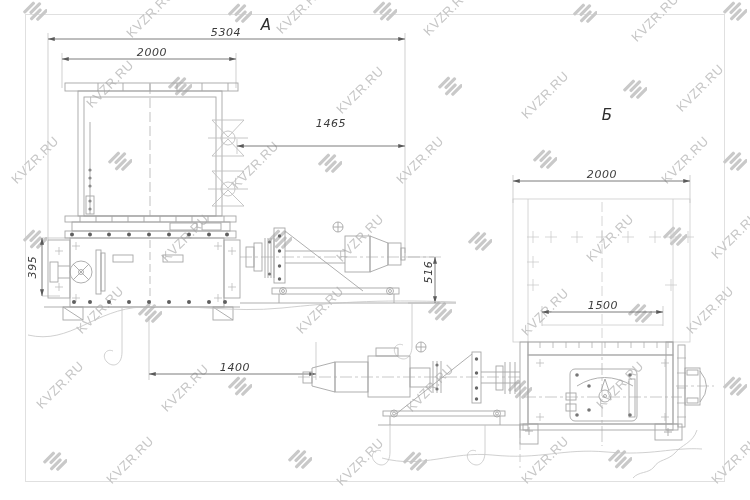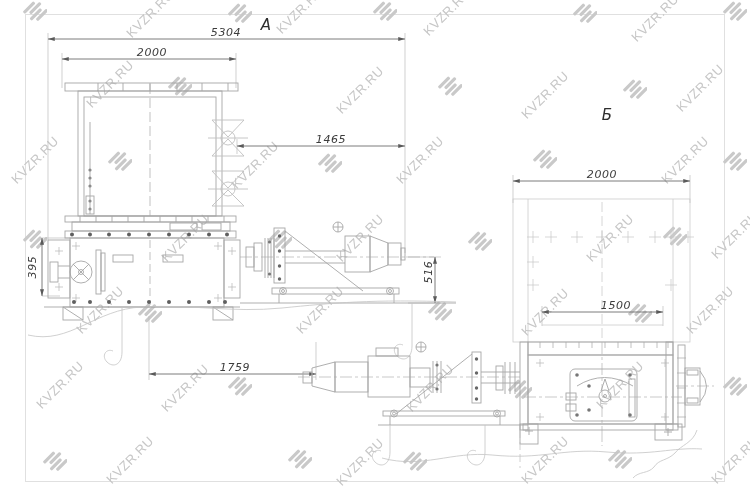--- a/index.html
+++ b/index.html
@@ -494,22 +494,22 @@
       <path d="M390,425 L390,452 C390,465 381,468 375,462 C369,456 374,448 381,451"></path>
       <path d="M485,425 L485,452 C485,465 476,468 470,462 C464,456 469,448 476,451"></path>
       <path d="M697,430 C693,443 681,445 675,453 C667,461 659,459 654,467 C648,474 639,471 633,478"></path>
       <line x1="520" y1="430" x2="520" y2="468" stroke-dasharray="8 4"></line>
     </g>
   </svg>
 
   <div class="labels">
     <span class="dim" style="left:226px;top:26px">5304</span>
     <span class="dim" style="left:152px;top:46px">2000</span>
-    <span class="dim" style="left:331px;top:133px">1465</span>
+    <span class="dim" style="left:331px;top:117px">1465</span>
     <span class="dim-v" style="left:428px;top:272px">516</span>
     <span class="dim-v" style="left:32px;top:267px">395</span>
-    <span class="dim" style="left:235px;top:361px">1759</span>
+    <span class="dim" style="left:235px;top:361px">1400</span>
     <span class="viewlabel" style="left:266px;top:16px">А</span>
     <span class="viewlabel" style="left:607px;top:106px">Б</span>
     <span class="dim" style="left:602px;top:168px">2000</span>
-    <span class="dim" style="left:616px;top:299px">1500</span>
+    <span class="dim" style="left:603px;top:299px">1500</span>
   </div>
 </div>
 
 </body></html>

